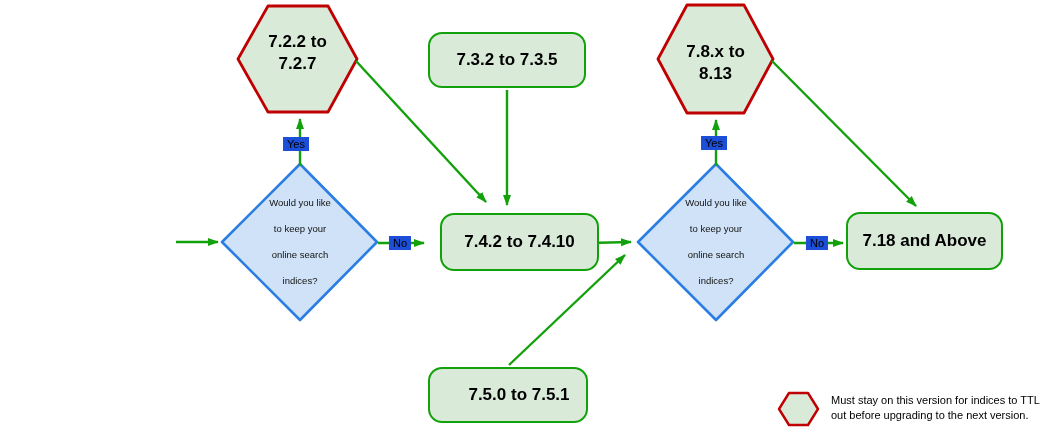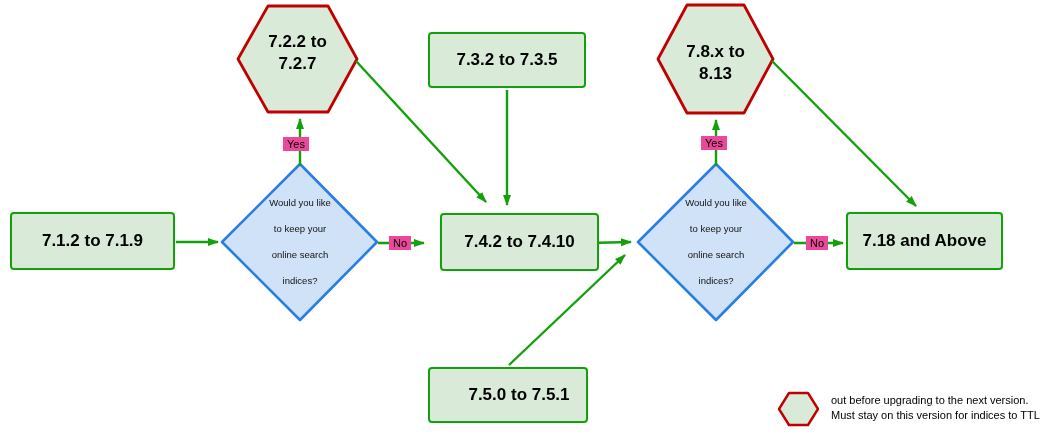--- a/index.html
+++ b/index.html
@@ -10,38 +10,38 @@
     font-family:"Liberation Sans", sans-serif;
     overflow:hidden;
   }
   .layer { position:absolute; left:0; top:0; }
 
   .box {
     position:absolute;
     box-sizing:border-box;
     border:2.5px solid #12a10b;
     background:#d9ead9;
-    border-radius:4px;
+    border-radius:14px;
     display:flex; align-items:center; justify-content:center;
     font-weight:bold; font-size:17px; color:#000000;
     text-align:center;
   }
   .overlay {
     position:absolute;
     display:flex; flex-direction:column;
     align-items:center; justify-content:center;
     text-align:center;
     pointer-events:none;
   }
   .hex-text { font-weight:bold; font-size:17px; line-height:1.3; color:#000000; }
   .decision-text { font-size:9.5px; line-height:1.45; color:#111111;justify-content:space-between; }
   .edge-label {
     position:absolute;
     transform:translate(-50%,-50%);
-    background:#ec4899;
+    background:#1d4ed8;
     font-size:11px; color:#000000;
     padding:1px 4px;
     white-space:nowrap;
   }
   .legend-text {
     position:absolute;
     font-size:11px; line-height:1.4; color:#000000;
     white-space:nowrap;
   }
 </style>
@@ -70,23 +70,20 @@
     <line x1="378" y1="243" x2="424" y2="243" stroke="#12a10b" stroke-width="2.4" marker-end="url(#ah)"></line>
     <line x1="356" y1="61" x2="486" y2="202" stroke="#12a10b" stroke-width="2.4" marker-end="url(#ah)"></line>
     <line x1="507" y1="90" x2="507" y2="205" stroke="#12a10b" stroke-width="2.4" marker-end="url(#ah)"></line>
     <line x1="588" y1="243" x2="631" y2="242" stroke="#12a10b" stroke-width="2.4" marker-end="url(#ah)"></line>
     <line x1="509" y1="365" x2="625" y2="255" stroke="#12a10b" stroke-width="2.4" marker-end="url(#ah)"></line>
     <line x1="716" y1="166" x2="716" y2="120" stroke="#12a10b" stroke-width="2.4" marker-end="url(#ah)"></line>
     <line x1="794" y1="243" x2="843" y2="243" stroke="#12a10b" stroke-width="2.4" marker-end="url(#ah)"></line>
     <line x1="772" y1="61" x2="916" y2="206" stroke="#12a10b" stroke-width="2.4" marker-end="url(#ah)"></line>
   </svg>
 
-  <div class="box" style="left:10px; top:212px; width:165px; height:58px;">
-    <span>7.1.2 to 7.1.9</span>
-  </div>
   <div class="box" style="left:428px; top:32px; width:158px; height:56px;">
     <span>7.3.2 to 7.3.5</span>
   </div>
   <div class="box" style="left:428px; top:213px; width:159px; height:58px;margin-left:12px;">
     <span>7.4.2 to 7.4.10</span>
   </div>
   <div class="box" style="left:428px; top:367px; width:160px; height:56px;padding-left:22px;">
     <span>7.5.0 to 7.5.1</span>
   </div>
   <div class="box" style="left:846px; top:212px; width:157px; height:58px;">
@@ -114,17 +111,17 @@
     <div>online search</div>
     <div>indices?</div>
   </div>
 
   <span class="edge-label" style="left:296px; top:144px;">Yes</span>
   <span class="edge-label" style="left:400px; top:243px;">No</span>
   <span class="edge-label" style="left:714px; top:143px;">Yes</span>
   <span class="edge-label" style="left:817px; top:243px;">No</span>
 
   <div class="legend-text" style="left:831px; top:393px;">
+    <div>Must stay on this version for indices to TTL</div>
     <div>out before upgrading to the next version.</div>
-    <div>Must stay on this version for indices to TTL</div>
   </div>
 
 </div>
 
 </body></html>

